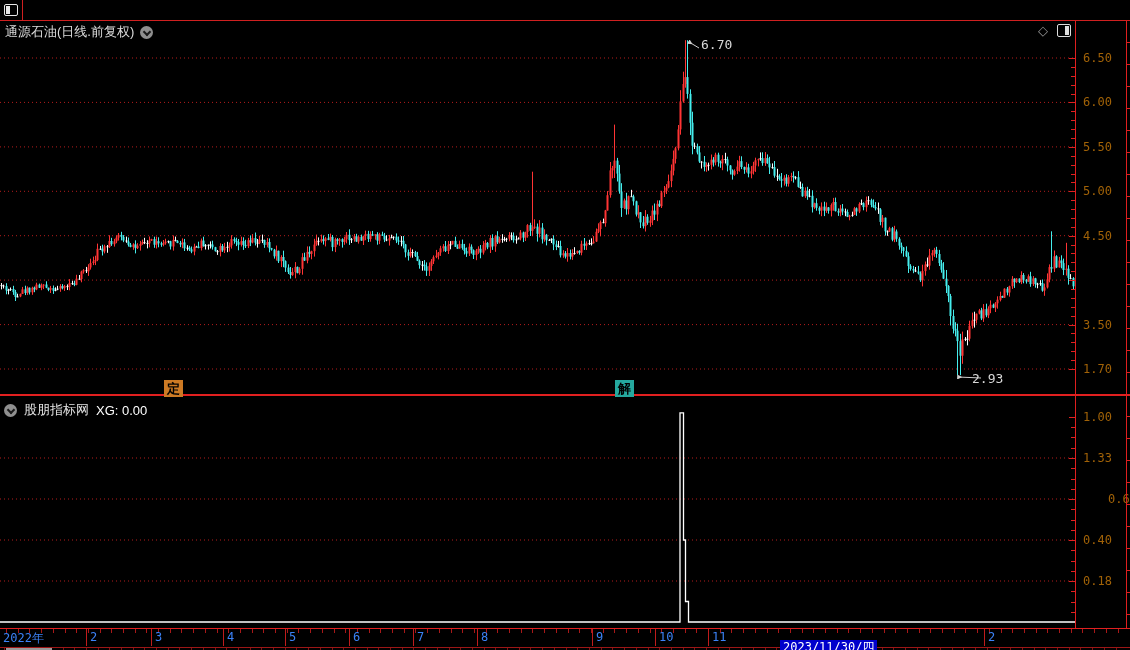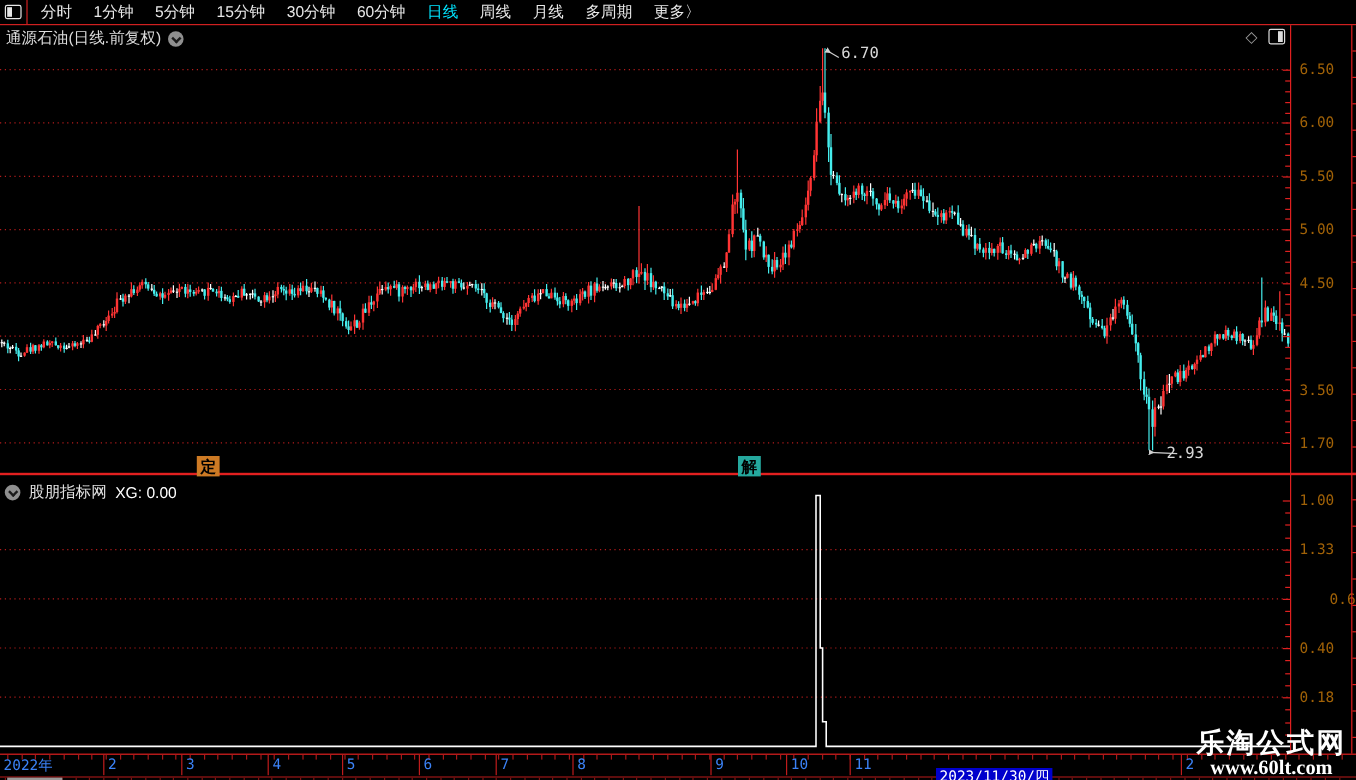--- a/index.html
+++ b/index.html
@@ -66,33 +66,20 @@
 </style>
 </head>
 <body>
 
 <div id="app">
 
   <div class="menubar">
     <div class="layout-box">
       <div class="layout-glyph"></div>
     </div>
-    <div class="menu-left">
-        <span class="menu-item">分时</span>
-        <span class="menu-item">1分钟</span>
-        <span class="menu-item">5分钟</span>
-        <span class="menu-item">15分钟</span>
-        <span class="menu-item">30分钟</span>
-        <span class="menu-item">60分钟</span>
-        <span class="menu-item active">日线</span>
-        <span class="menu-item">周线</span>
-        <span class="menu-item">月线</span>
-        <span class="menu-item">多周期</span>
-        <span class="menu-item">更多〉</span>
-      </div>
   </div>
 
   <div class="chart-title">
     <span>通源石油(日线.前复权)</span>
     <span class="circle-chevron"></span>
   </div>
   <div class="win-icons">
     <span class="diamond-glyph">◇</span>
     <span class="split-icon"></span>
   </div>
@@ -1045,24 +1032,20 @@
   <svg id="xg-svg" width="1075" height="233" viewBox="0 0 1075 233" style="left: 0px; top: 395px;">
       <line x1="0" y1="63.0" x2="1075" y2="63.0" stroke="#b41c1c" stroke-width="1" stroke-dasharray="1 3"></line>
       <line x1="0" y1="104.0" x2="1075" y2="104.0" stroke="#b41c1c" stroke-width="1" stroke-dasharray="1 3"></line>
       <line x1="0" y1="145.0" x2="1075" y2="145.0" stroke="#b41c1c" stroke-width="1" stroke-dasharray="1 3"></line>
       <line x1="0" y1="186.0" x2="1075" y2="186.0" stroke="#b41c1c" stroke-width="1" stroke-dasharray="1 3"></line>
       <polyline points="0,227.0 680,227.0 680,17.9 683.5,17.9 683.5,145.0 685.5,145.0 685.5,206.5 688.5,206.5 688.5,227.0 1075,227.0" fill="none" stroke="#ffffff" stroke-width="1.3"></polyline>
     </svg>
 
   <div class="time-bar"></div>
 
-  <div class="watermark">
-    <div class="wm1">乐淘公式网</div>
-    <div class="wm2">www.60lt.com</div>
-  </div>
 
 <div class="plabel" style="top: 51px;">6.50</div>
     <div class="plabel" style="top: 95.43px;">6.00</div>
     <div class="plabel" style="top: 139.86px;">5.50</div>
     <div class="plabel" style="top: 184.29px;">5.00</div>
     <div class="plabel" style="top: 228.72px;">4.50</div>
     <div class="plabel" style="top: 317.58px;">3.50</div>
     <div class="plabel" style="top: 362.01px;">1.70</div>
     <div class="tick" style="left: 1069px; top: 369px; width: 6px;"></div>
     <div class="tick" style="left: 1071px; top: 360px; width: 4px;"></div>

